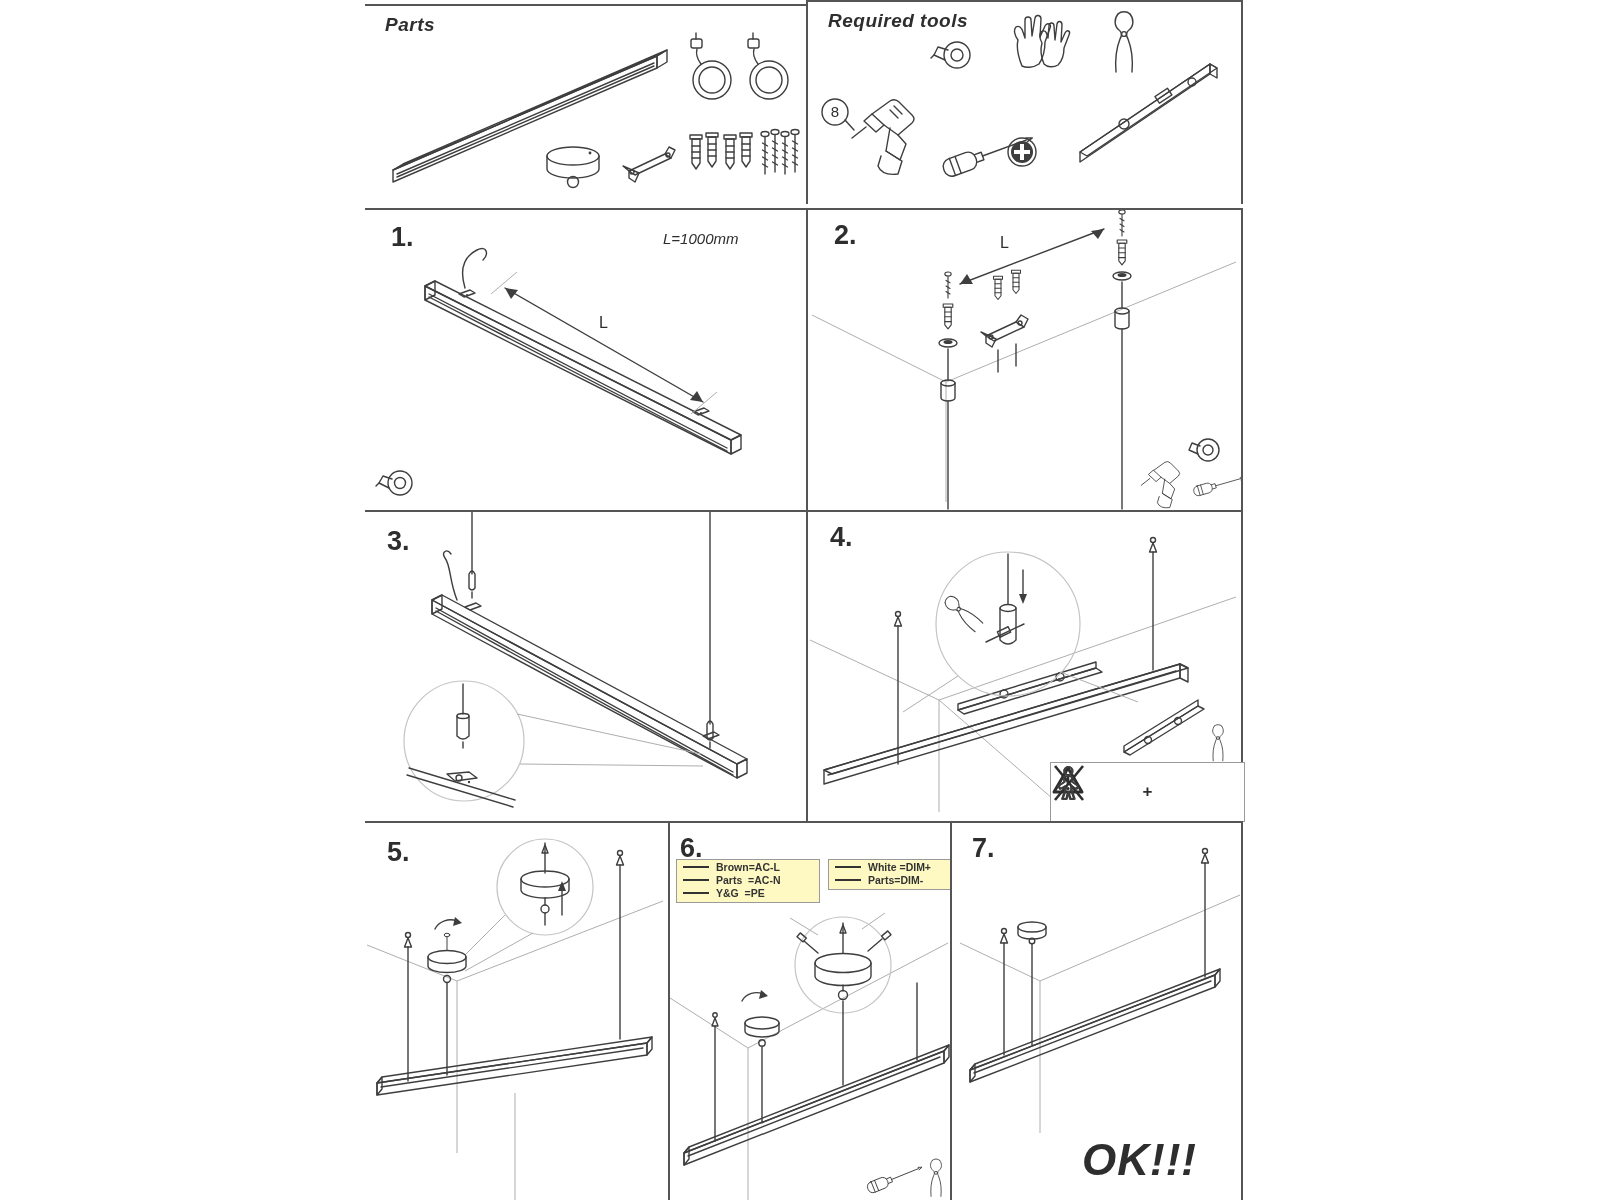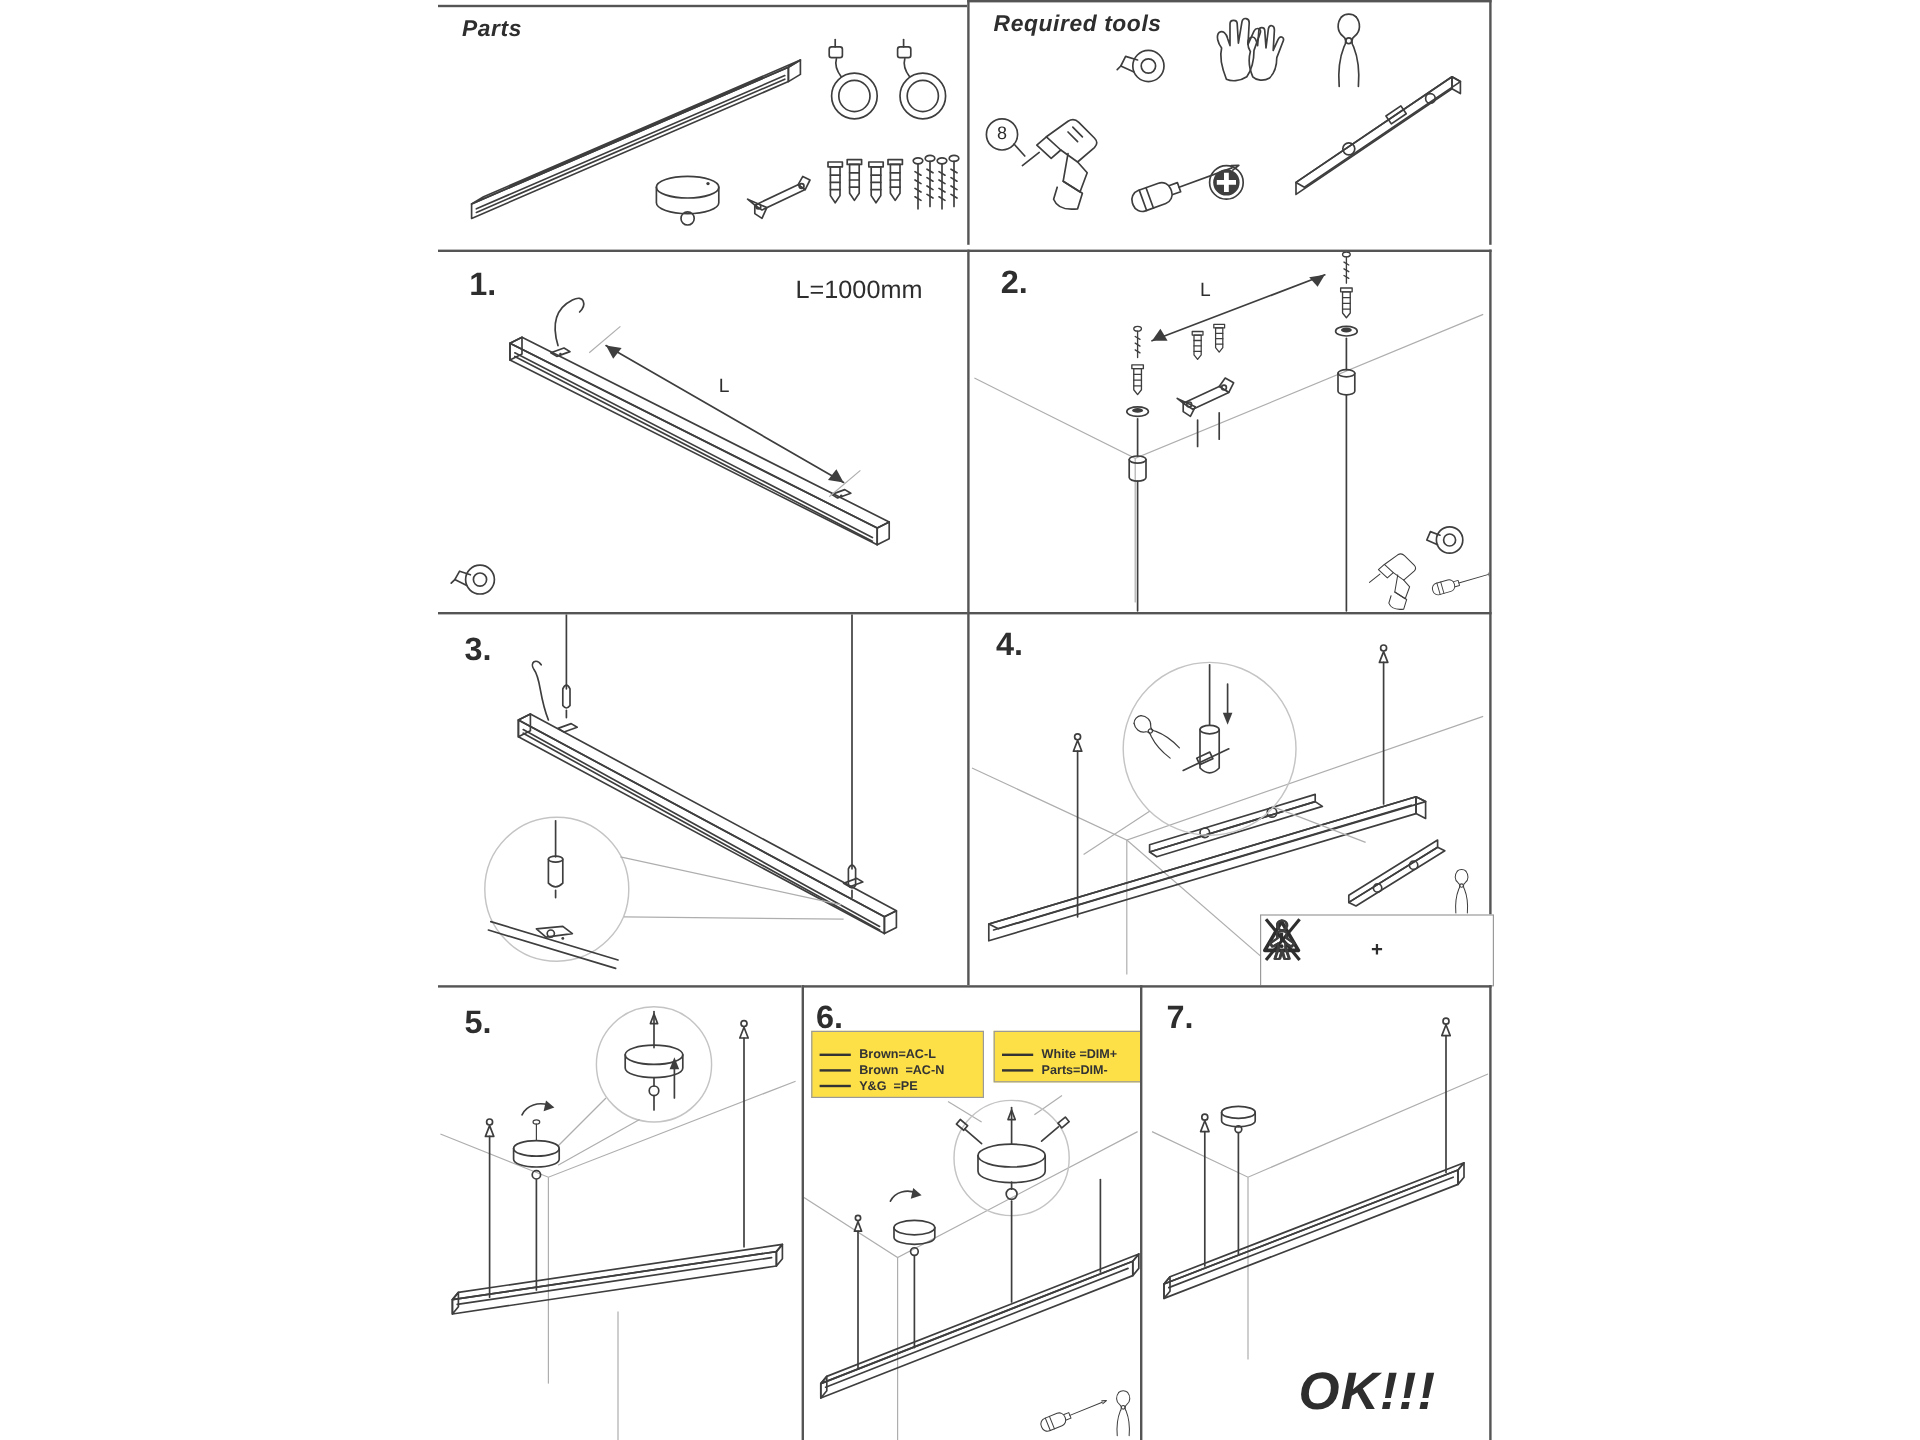--- a/index.html
+++ b/index.html
@@ -19,24 +19,24 @@
   .p-s6{left:668px;top:821px;width:282px;height:379px;}
   .p-s7{left:950px;top:821px;width:293px;height:379px;}
   .panel svg{position:absolute;left:0;top:0;}
   .ln{stroke:#3e3e3e;fill:none;stroke-width:1.4;stroke-linecap:round;stroke-linejoin:round;}
   .thin{stroke:#aeaeae;fill:none;stroke-width:1;}
   .circ{stroke:#c4c4c4;fill:none;stroke-width:1.2;}
   .fd{fill:#3e3e3e;stroke:none;}
   .lbl{position:absolute;white-space:pre;}
   .ptitle{font-size:19px;font-weight:bold;font-style:italic;letter-spacing:.5px;}
   .stepnum{font-size:27px;font-weight:bold;}
-  .dimnote{font-size:21px;}
+  .dimnote{font-size:15px;font-style:italic;}
   .dimL{font-size:16px;}
   .oktxt{font-size:44px;font-weight:bold;font-style:italic;letter-spacing:1px;}
-  .legendbox{position:absolute;border:1.5px solid #9a9a9a;background:#fde047;padding:12px 6px 3px 6px;}
+  .legendbox{position:absolute;border:1.5px solid #9a9a9a;background:#fef9c3;padding:0 6px 3px 6px;}
   .legrow{display:flex;align-items:center;height:13px;}
   .legdash{display:inline-block;width:26px;border-top:2px solid #333;margin-right:7px;flex:0 0 auto;}
   .legtxt{font-size:10.5px;font-weight:bold;white-space:pre;color:#333;}
   .warnbox{position:absolute;left:242px;top:250px;width:193px;height:58px;border:1.5px solid #9a9a9a;
            display:flex;align-items:center;justify-content:center;gap:5px;background:#fff;}
   .plus{font-size:17px;font-weight:bold;margin:0 -2px;}
   .num8{font-size:15px;}
 </style>
 </head>
 <body>
@@ -585,21 +585,21 @@
         <circle cx="0" cy="-10" r="2.4"></circle>
       </g>
     </svg>
     <div class="legendbox" style="left:6px;top:36px;width:130px;">
       <div class="legrow">
           <span class="legdash"></span>
           <span class="legtxt">Brown=AC-L</span>
         </div>
       <div class="legrow">
           <span class="legdash"></span>
-          <span class="legtxt">Brown  =AC-N</span>
+          <span class="legtxt">Parts  =AC-N</span>
         </div>
       <div class="legrow">
           <span class="legdash"></span>
           <span class="legtxt">Y&amp;G  =PE</span>
         </div>
     </div>
     <div class="legendbox" style="left:158px;top:36px;width:124px;">
       <div class="legrow">
           <span class="legdash"></span>
           <span class="legtxt">White =DIM+</span>

